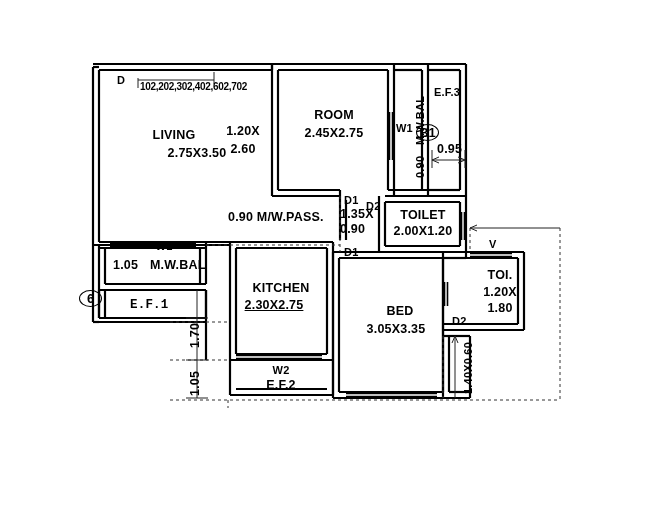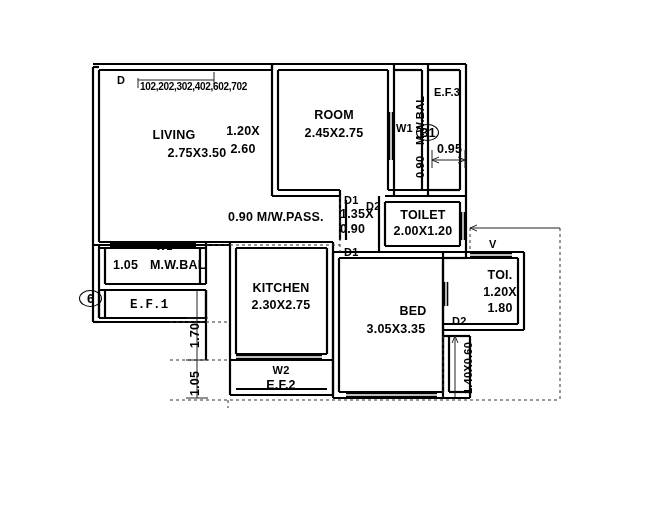--- a/index.html
+++ b/index.html
@@ -299,21 +299,21 @@
   <div class="lbl lbl-dim" style="left:150px; top:258px;">M.W.BAL</div>
 
   <div class="badge" style="left:79px; top:290px;">6</div>
 
   <div class="lbl lbl-dim" style="left:130px; top:298px;font-family:Liberation Mono, monospace;">E.F.1</div>
 
   <div class="lbl lbl-dim rot90" style="left:188px; top:348px;">1.70</div>
   <div class="lbl lbl-dim rot90" style="left:188px; top:396px;">1.05</div>
 
   <div class="lbl lbl-room ctr" style="left:281px; top:281px;text-align:center;">KITCHEN</div>
-  <div class="lbl lbl-dim ctr" style="left:281px; top:298px;">2.30X2.75</div>
+  <div class="lbl lbl-dim ctr" style="left:274px; top:298px;text-decoration:underline;">2.30X2.75</div>
 
   <div class="lbl lbl-small ctr" style="left:281px; top:364px;">W2</div>
   <div class="lbl lbl-dim ctr" style="left:281px; top:378px;">E.F.2</div>
 
-  <div class="lbl lbl-room ctr" style="left:413px; top:304px;">BED</div>
+  <div class="lbl lbl-room ctr" style="left:400px; top:304px;">BED</div>
   <div class="lbl lbl-dim ctr" style="left:396px; top:322px;">3.05X3.35</div>
 
 </div>
 
 </body></html>

